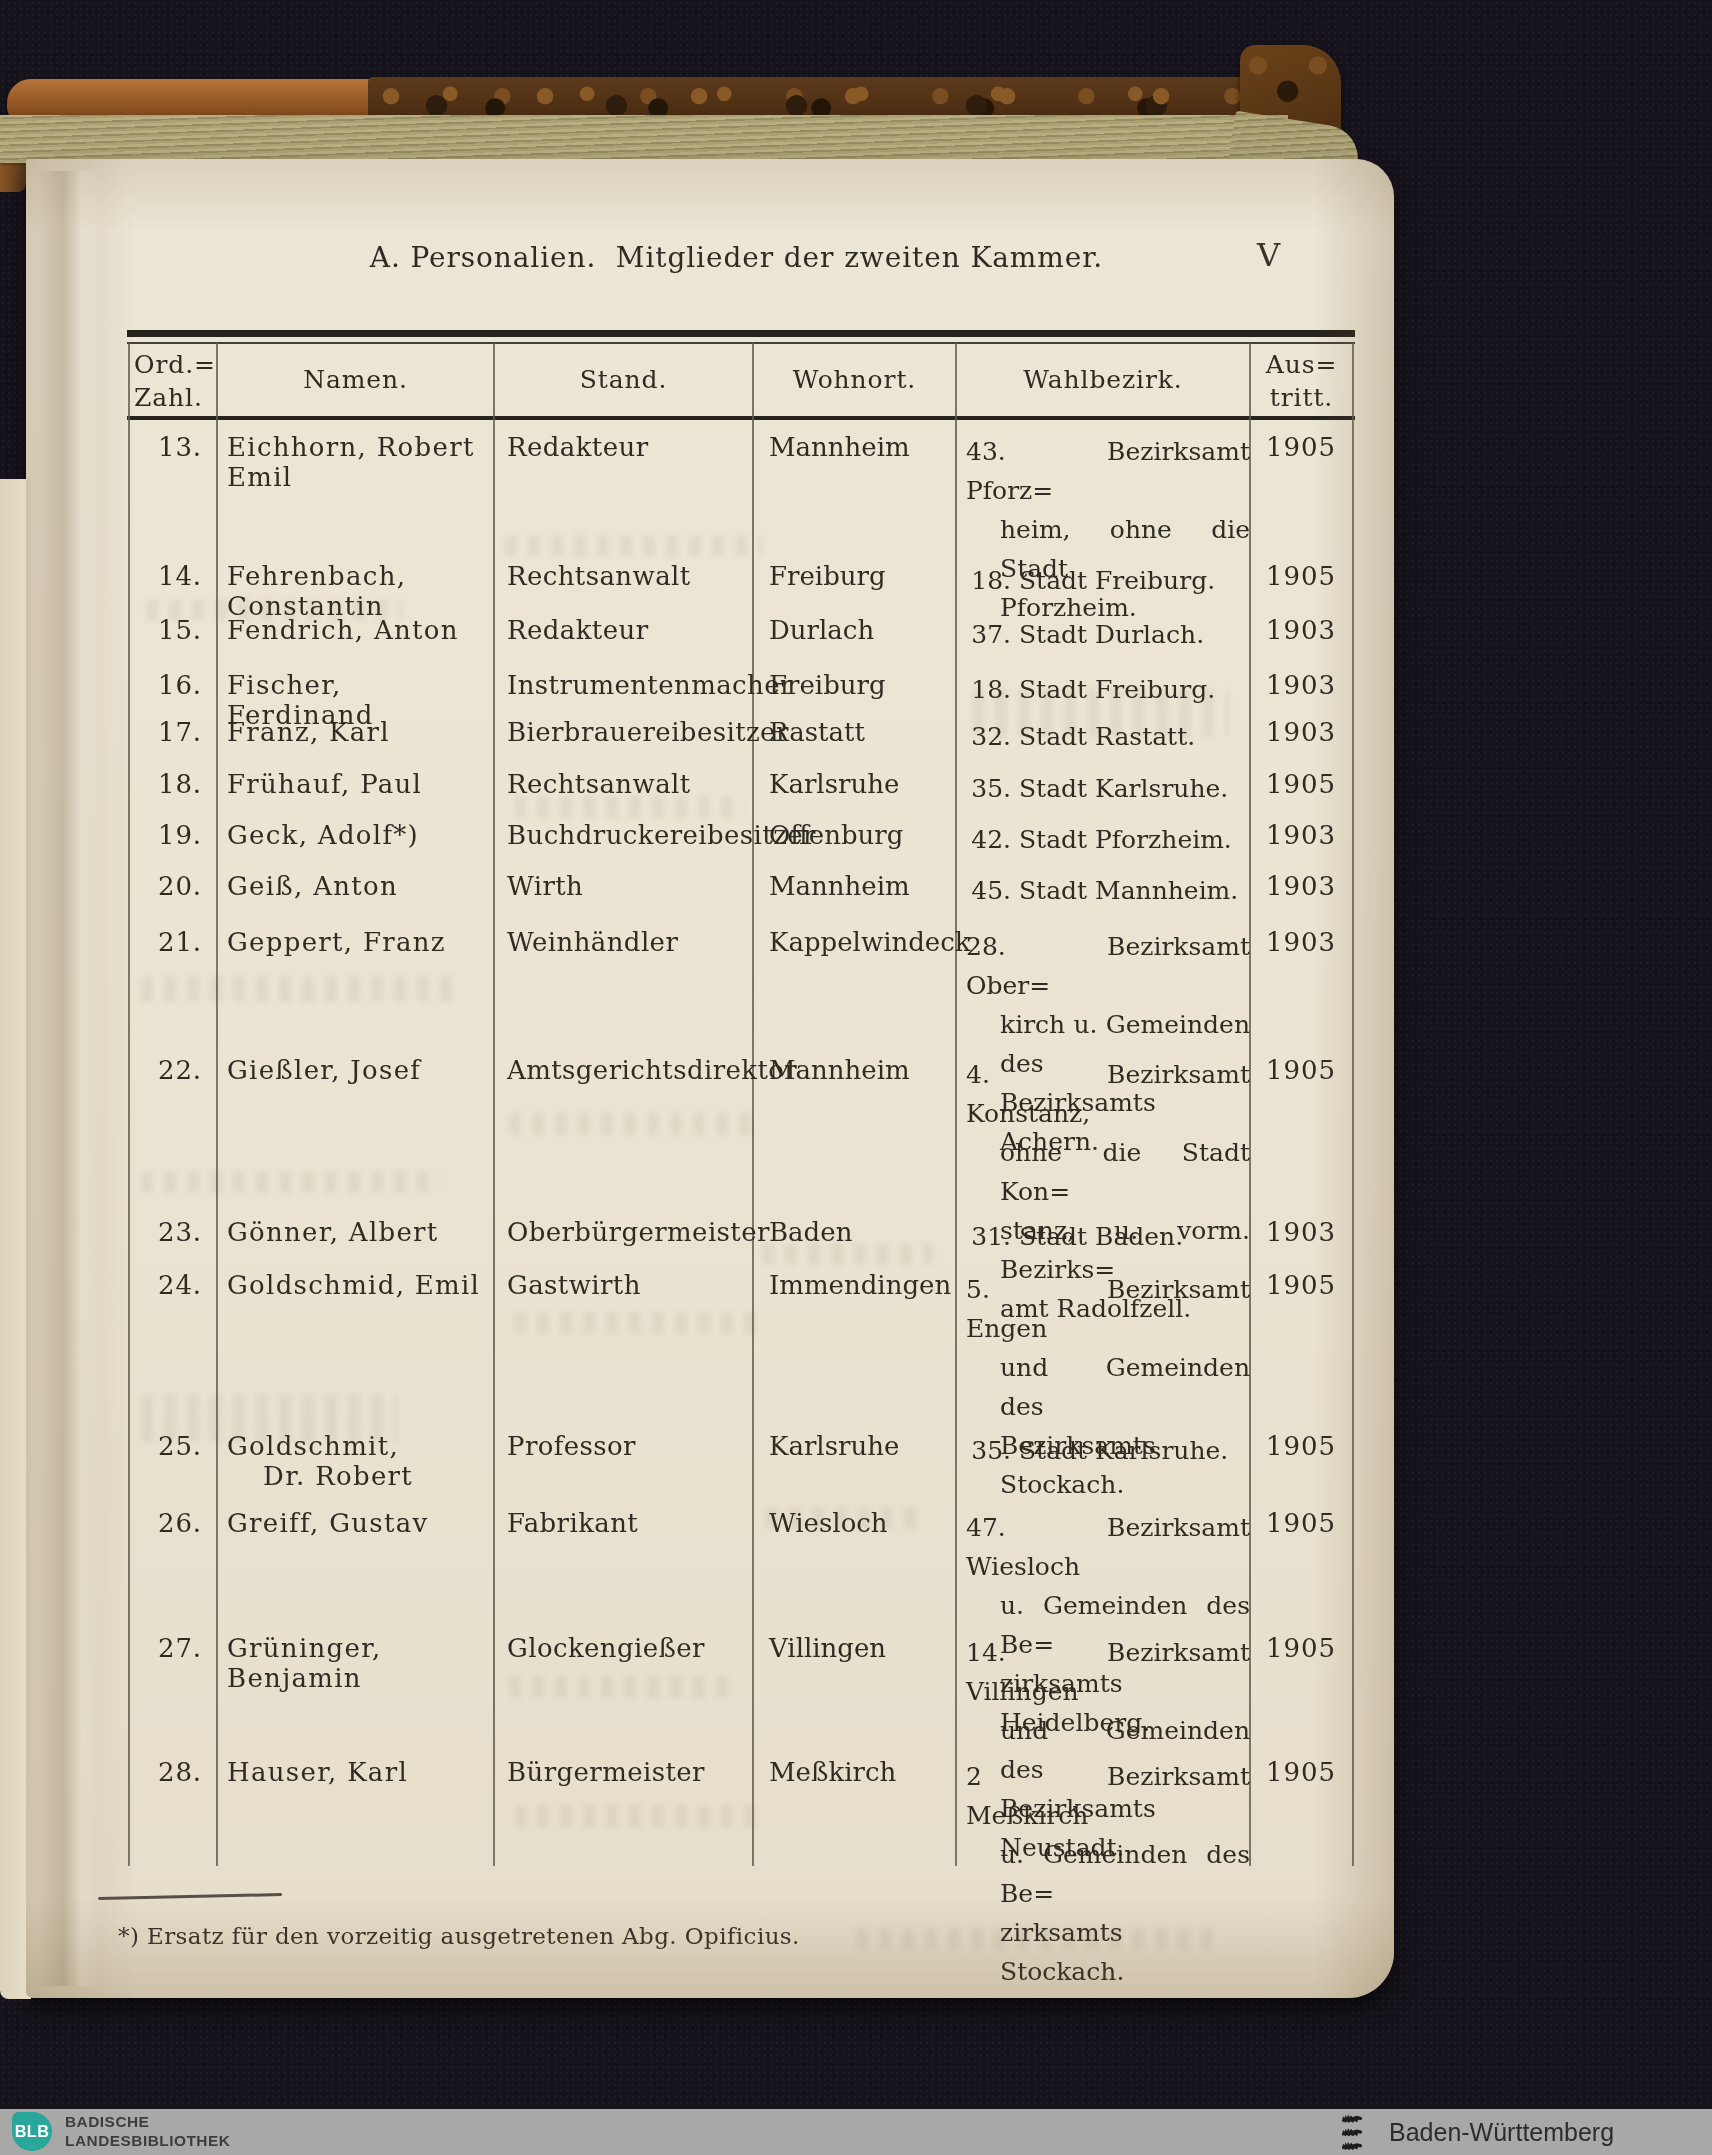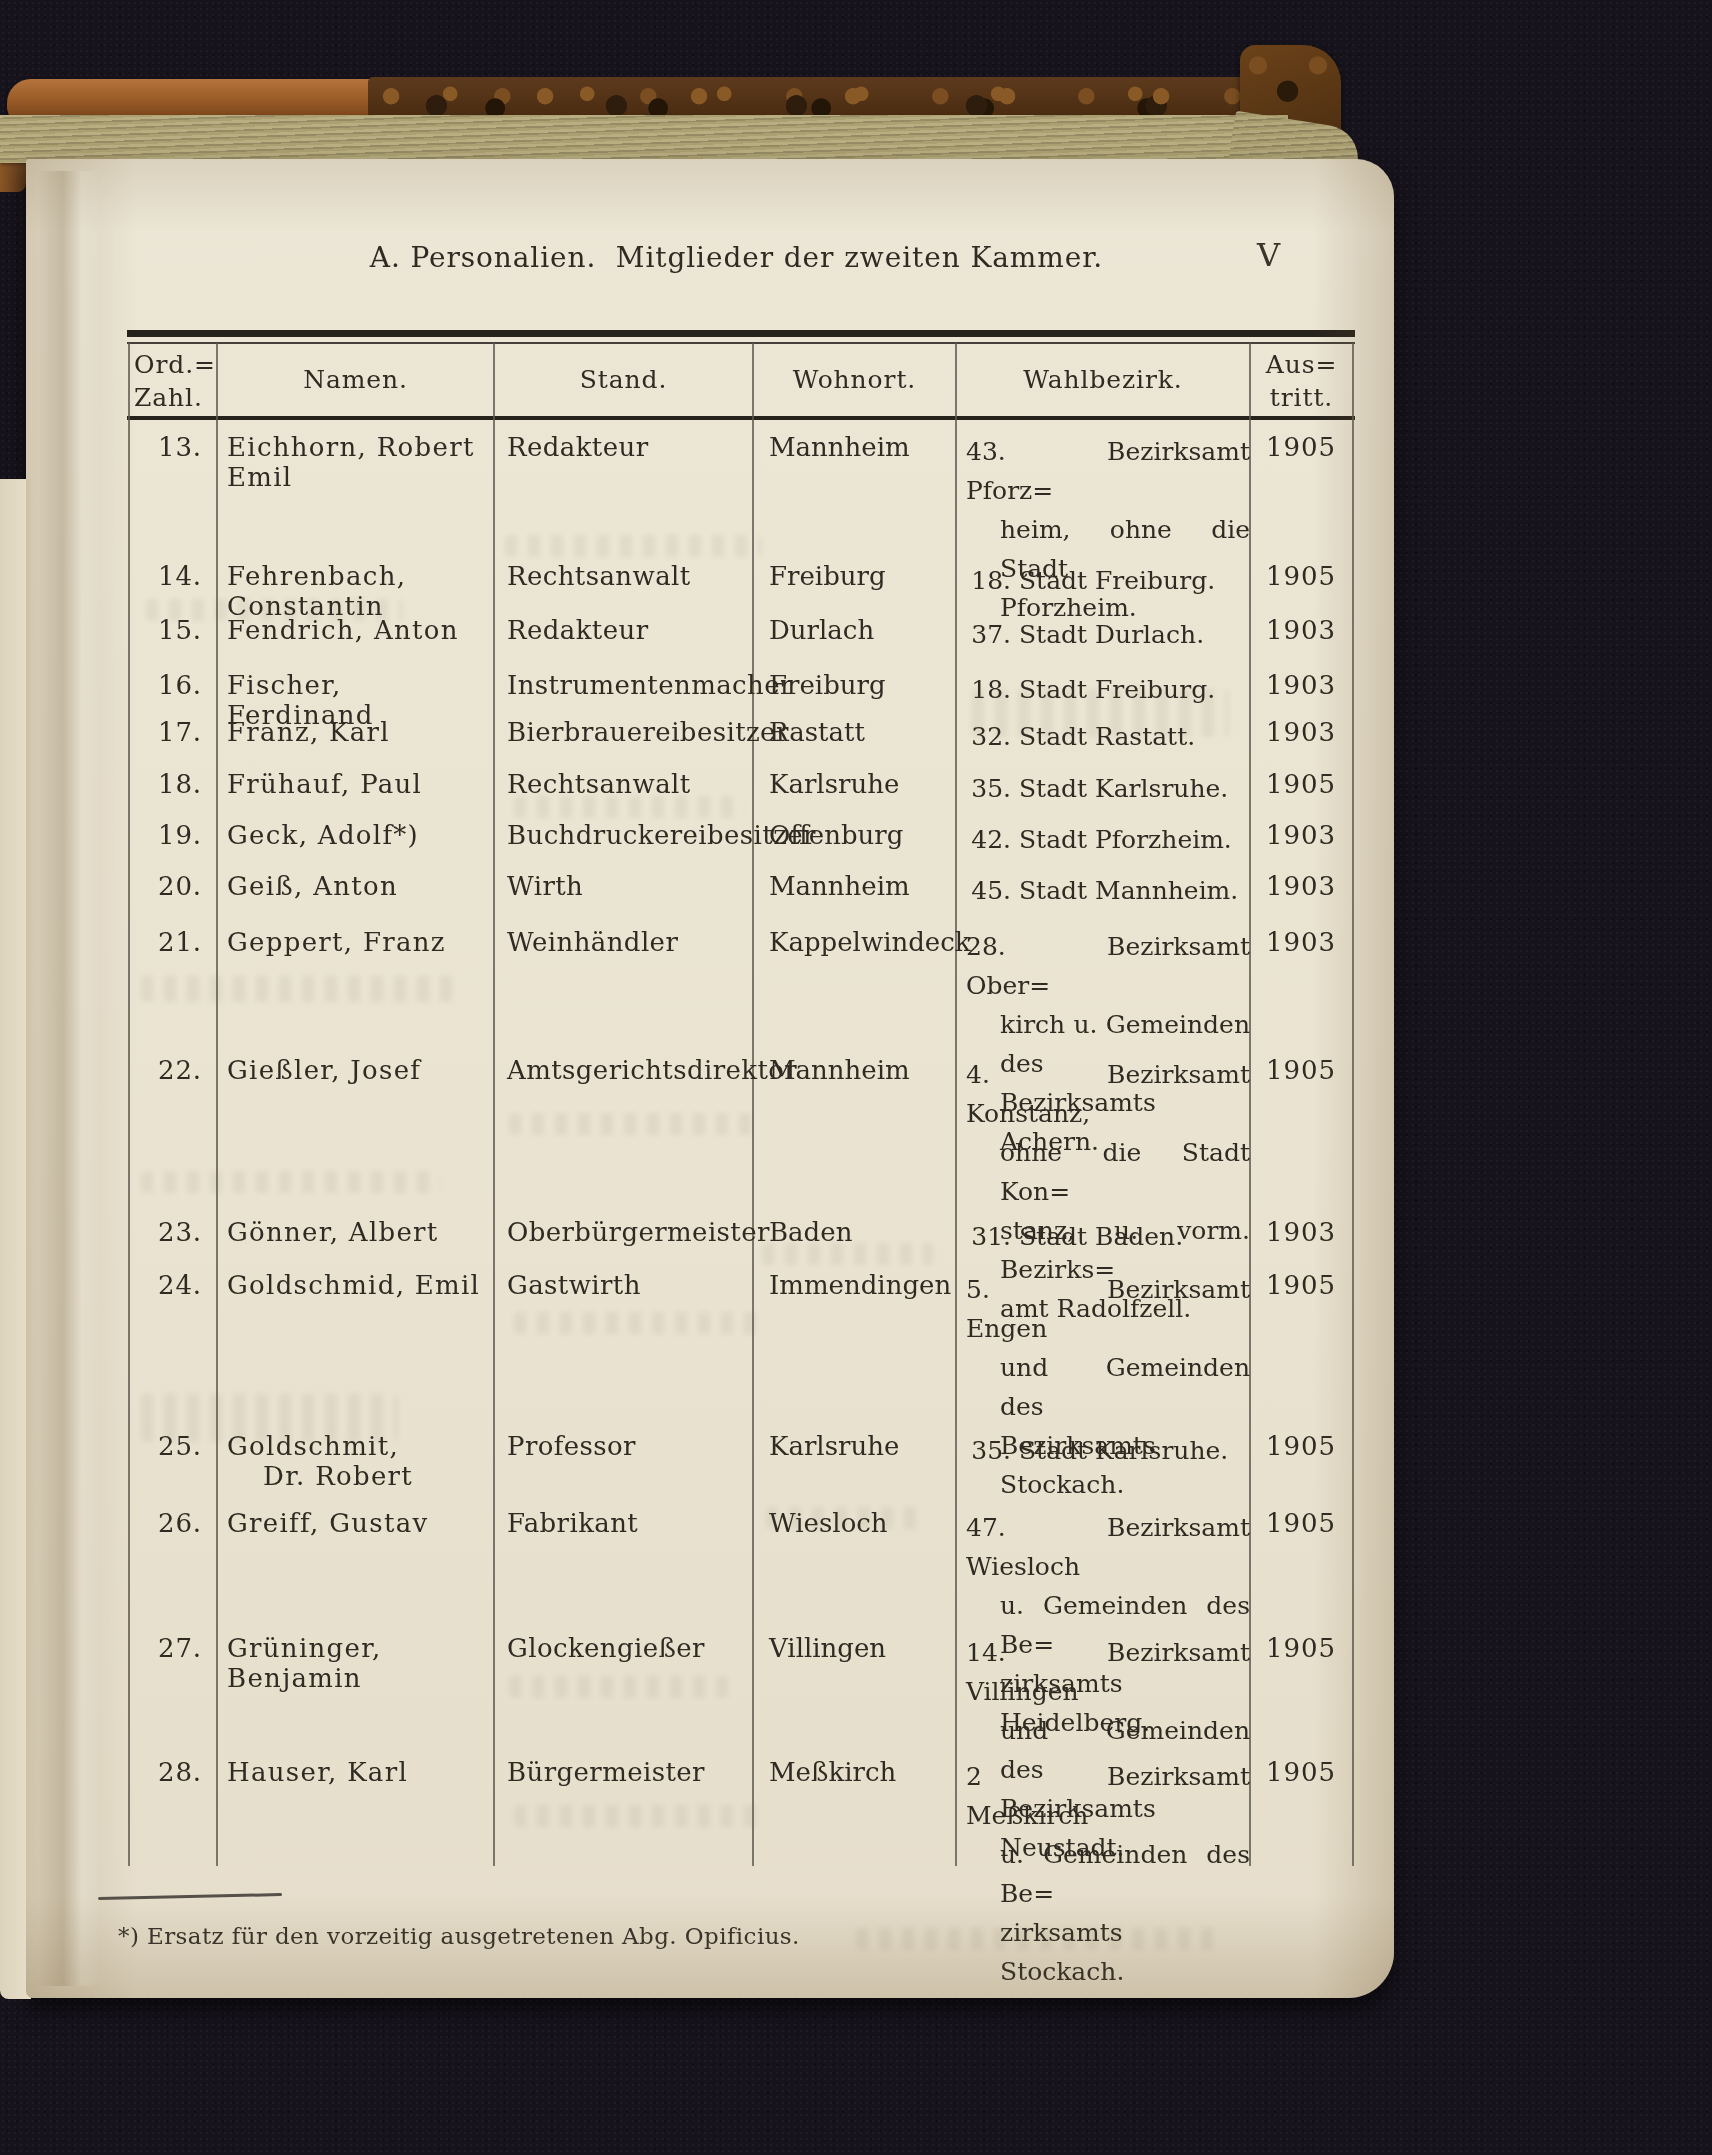--- a/index.html
+++ b/index.html
@@ -364,15 +364,32 @@
       <div class="ghost" style="top: 1676px; left: 509px; width: 223px; height: 22px;"></div>
       <div class="ghost" style="top: 1805px; left: 514px; width: 248px; height: 22px;"></div>
       <div class="ghost" style="top: 1928px; left: 856px; width: 360px; height: 22px;"></div>
     </div>
 
   <div class="footnote-rule"></div>
   <div class="footnote">*) Ersatz für den vorzeitig ausgetretenen Abg. Opificius.</div>
 
   <div class="page-shade"></div>
 
+  <div class="footer-bar" style="background: rgb(168, 168, 166);">
+    <div class="blb-badge" style="background: rgb(41, 167, 155);">BLB</div>
+    <div class="blb-name">
+      <div>BADISCHE</div>
+      <div>LANDESBIBLIOTHEK</div>
+    </div>
+    <div class="bw">
+      <svg class="bw-lions" viewBox="0 0 30 48" xmlns="http://www.w3.org/2000/svg">
+        <g fill="#1d1d1b">
+          <path id="lion" d="M2 10 L3.5 5 L5 7 L6.5 3.5 L8 6.5 L9.5 3 L11 6 L13 4 L14.5 6 L19 4.5 L24 5.5 C26.2 6.2 26.5 8.2 24.5 9.5 L21 9 L20 12 L17 10.5 L15 12.5 L12.5 11 L10 12.5 L8 11 L6 12.5 L4.5 11 L3 12 Z"></path>
+          <use href="#lion" y="16"></use>
+          <use href="#lion" y="32"></use>
+        </g>
+      </svg>
+      <div class="bw-name">Baden-Württemberg</div>
+    </div>
+  </div>
 
 </div>
 
 
 </body></html>

